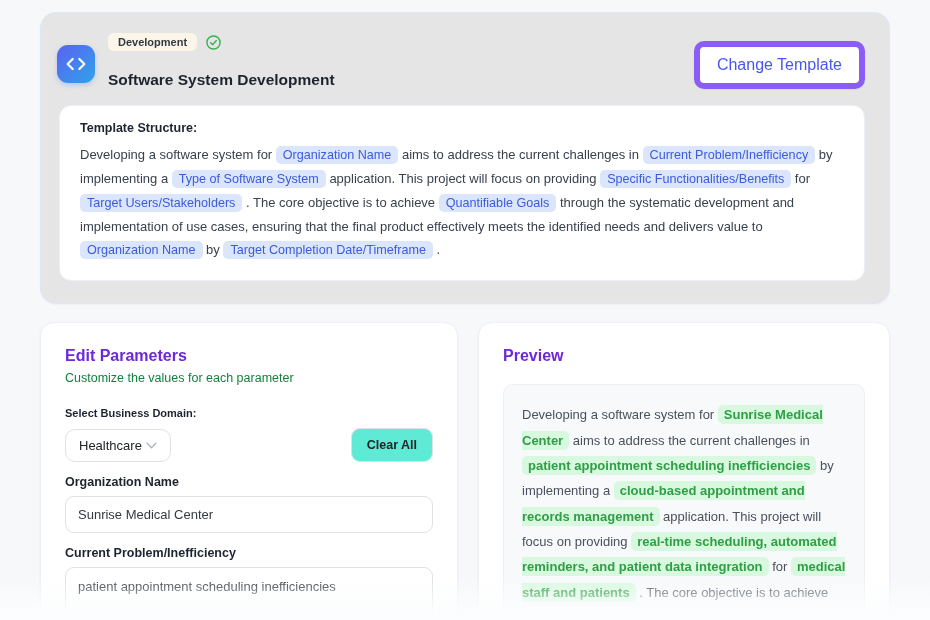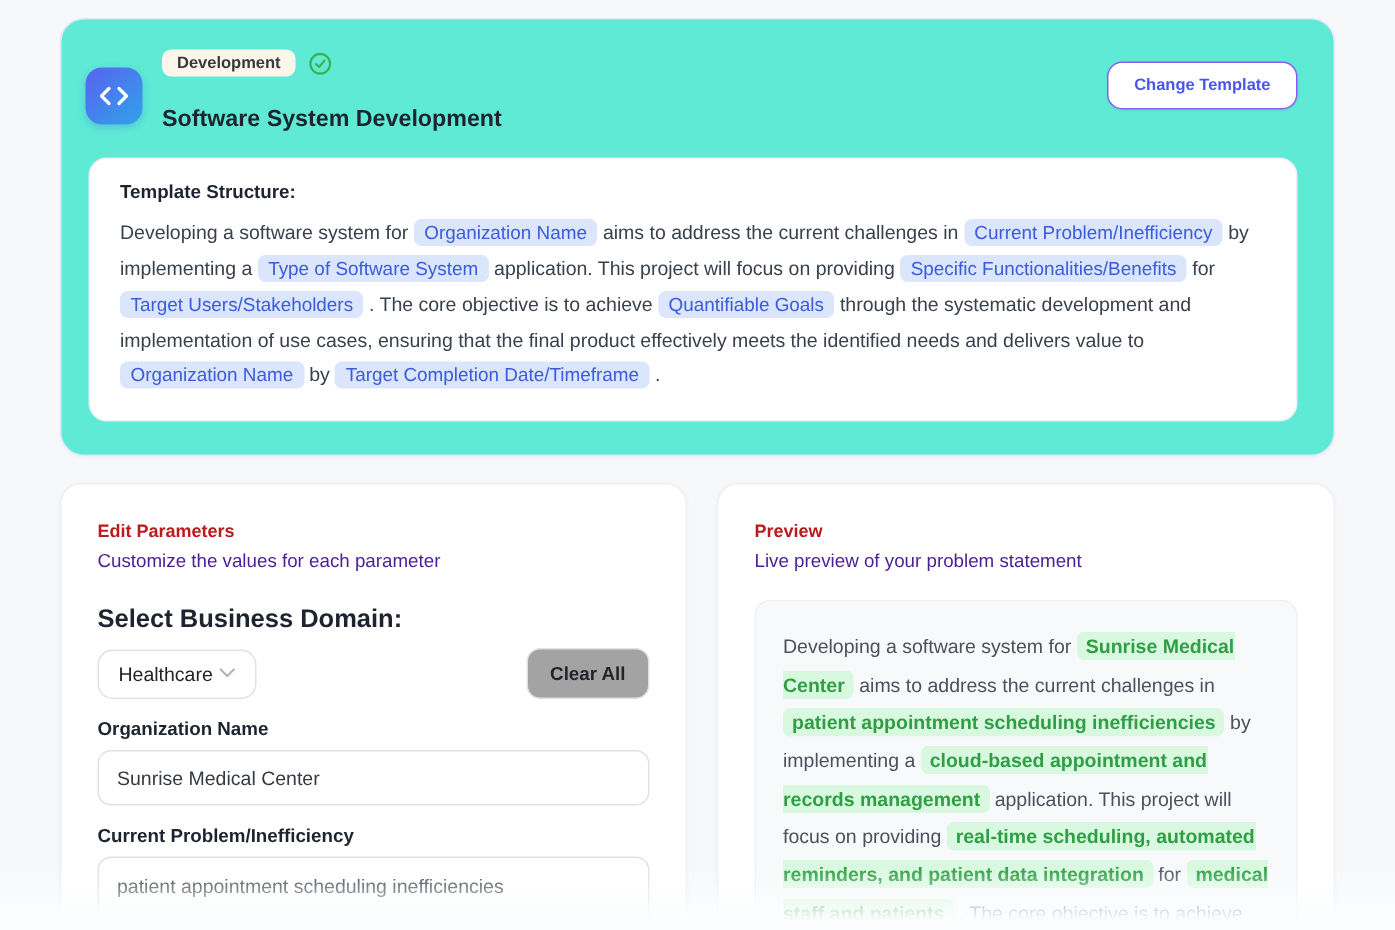--- a/index.html
+++ b/index.html
@@ -7,21 +7,21 @@
     width: 930px; height: 620px;
     overflow: hidden;
     background: #f6f8fa;
     font-family: "Liberation Sans", sans-serif;
     color: #212529;
   }
   .page { position: relative; width: 930px; height: 620px; padding: 12px 40px 0 40px; }
 
   
   .template-card {
-    background: #5eead4;
+    background: #e5e5e5;
     border: 1px solid #dde7f8;
     border-radius: 16px;
     padding: 20px 24px 22px 16px;
     box-shadow: 0 1px 2px rgba(40,60,120,0.04);
   }
   .tc-header { display: flex; align-items: flex-start; }
   .tc-icon {
     width: 38px; height: 38px; border-radius: 11px; flex: 0 0 38px;
     background: linear-gradient(135deg, #5a62f2 0%, #2fa3e8 100%);
     display: flex; align-items: center; justify-content: center;
@@ -32,22 +32,22 @@
   .badge-row { display: flex; align-items: center; gap: 9px; }
   .dev-badge {
     background: #fcf6ea; color: #343a40;
     font-size: 11px; font-weight: 700;
     padding: 3px 10px; border-radius: 6px;
     display: inline-block;
   }
   .tc-title { font-size: 15.5px; font-weight: 700; color: #1d2430; margin-top: 20px; }
   .tc-subtitle { font-size: 12.5px; color: #6b7480; margin-top: 5px; }
   .change-template-btn {
-    background: #ffffff; border: 1px solid #8b5cf6; border-radius: 10px;
-    color: #4956ee; font-weight: 700; font-size: 11px;
+    background: #ffffff; border: 6px solid #8b5cf6; border-radius: 10px;
+    color: #4956ee; font-weight: 400; font-size: 16px;
     padding: 9px 17px; cursor: pointer; margin-top: 8px;
     font-family: inherit;
     box-shadow: 0 1px 2px rgba(30,50,120,0.06);
     white-space: nowrap;
   }
   .structure-card {
     background: #ffffff; border: 1px solid #e9eef8; border-radius: 12px;
     margin-top: 16px; margin-left: 2px;
     padding: 15px 20px 18px 20px;
   }
@@ -63,34 +63,34 @@
 
   
   .bottom-row { display: flex; gap: 20px; margin-top: 18px; align-items: flex-start; }
   .panel {
     background: #ffffff; border: 1px solid #eef0f4; border-radius: 14px;
     box-shadow: 0 1px 3px rgba(30,40,70,0.05);
     padding: 24px;
   }
   .panel-left { width: 418px; min-height: 520px; }
   .panel-right { width: 412px; }
-  .panel-title { font-size: 12px; font-weight: 700; color: #b91c1c; }
-  .panel-subtitle { font-size: 12.5px; color: #4c1d95; margin-top: 6px; }
+  .panel-title { font-size: 16px; font-weight: 700; color: #6d28d9; }
+  .panel-subtitle { font-size: 12.5px; color: #15803d; margin-top: 6px; }
 
-  .domain-label { font-size: 17px; font-weight: 700; color: #1d2430; margin-top: 22px; }
+  .domain-label { font-size: 11px; font-weight: 700; color: #1d2430; margin-top: 22px; }
   .domain-row { display: flex; justify-content: space-between; align-items: center; margin-top: 9px; }
   .domain-select {
     display: inline-flex; align-items: center; gap: 4px;
     border: 1px solid #dee2e6; border-radius: 10px;
     padding: 8px 13px; font-size: 13px; color: #212529;
     background: #fff; cursor: pointer;
   }
   .chev { color: #adb5bd; font-size: 11px; line-height: 1; }
   .clear-all-btn {
-    background: #a3a3a3; border: 1px solid #dee2e6; border-radius: 9px;
+    background: #5eead4; border: 1px solid #dee2e6; border-radius: 9px;
     font-size: 12.5px; font-weight: 700; color: #212529;
     padding: 9px 15px; cursor: pointer; font-family: inherit;
   }
 
   .field { margin-top: 13px; }
   .field-label { font-size: 12.5px; font-weight: 700; color: #1d2430; margin-bottom: 7px; }
   .field-input, .field-textarea {
     width: 100%; border: 1px solid #dee2e6; border-radius: 9px;
     font-size: 13px; color: #343a40; font-family: inherit;
     padding: 10px 12px; background: #fff; outline: none;
@@ -168,21 +168,20 @@
       </div>
 
       <div>
           <div class="field"><div class="field-label">Organization Name</div><input type="text" class="field-input" value="Sunrise Medical Center" style=""></div>
           <div class="field"><div class="field-label">Current Problem/Inefficiency</div><textarea class="field-textarea" style="">patient appointment scheduling inefficiencies</textarea></div>
         </div>
     </div>
 
     <div class="panel panel-right">
       <div class="panel-title">Preview</div>
-      <div class="panel-subtitle">Live preview of your problem statement</div>
 
       <div class="preview-box">Developing a software system for <span class="hl">Sunrise Medical Center</span> aims to address the current challenges in <span class="hl">patient appointment scheduling inefficiencies</span> by implementing a <span class="hl">cloud-based appointment and records management</span> application. This project will focus on providing <span class="hl">real-time scheduling, automated reminders, and patient data integration</span> for <span class="hl">medical staff and patients</span> . The core objective is to achieve  through the systematic development and implementation of use cases, ensuring that the final product effectively meets the identified needs and delivers value to  by  .</div>
 
     </div>
 
   </div>
 
   <div class="bottom-fade"></div>
 </div>
 

